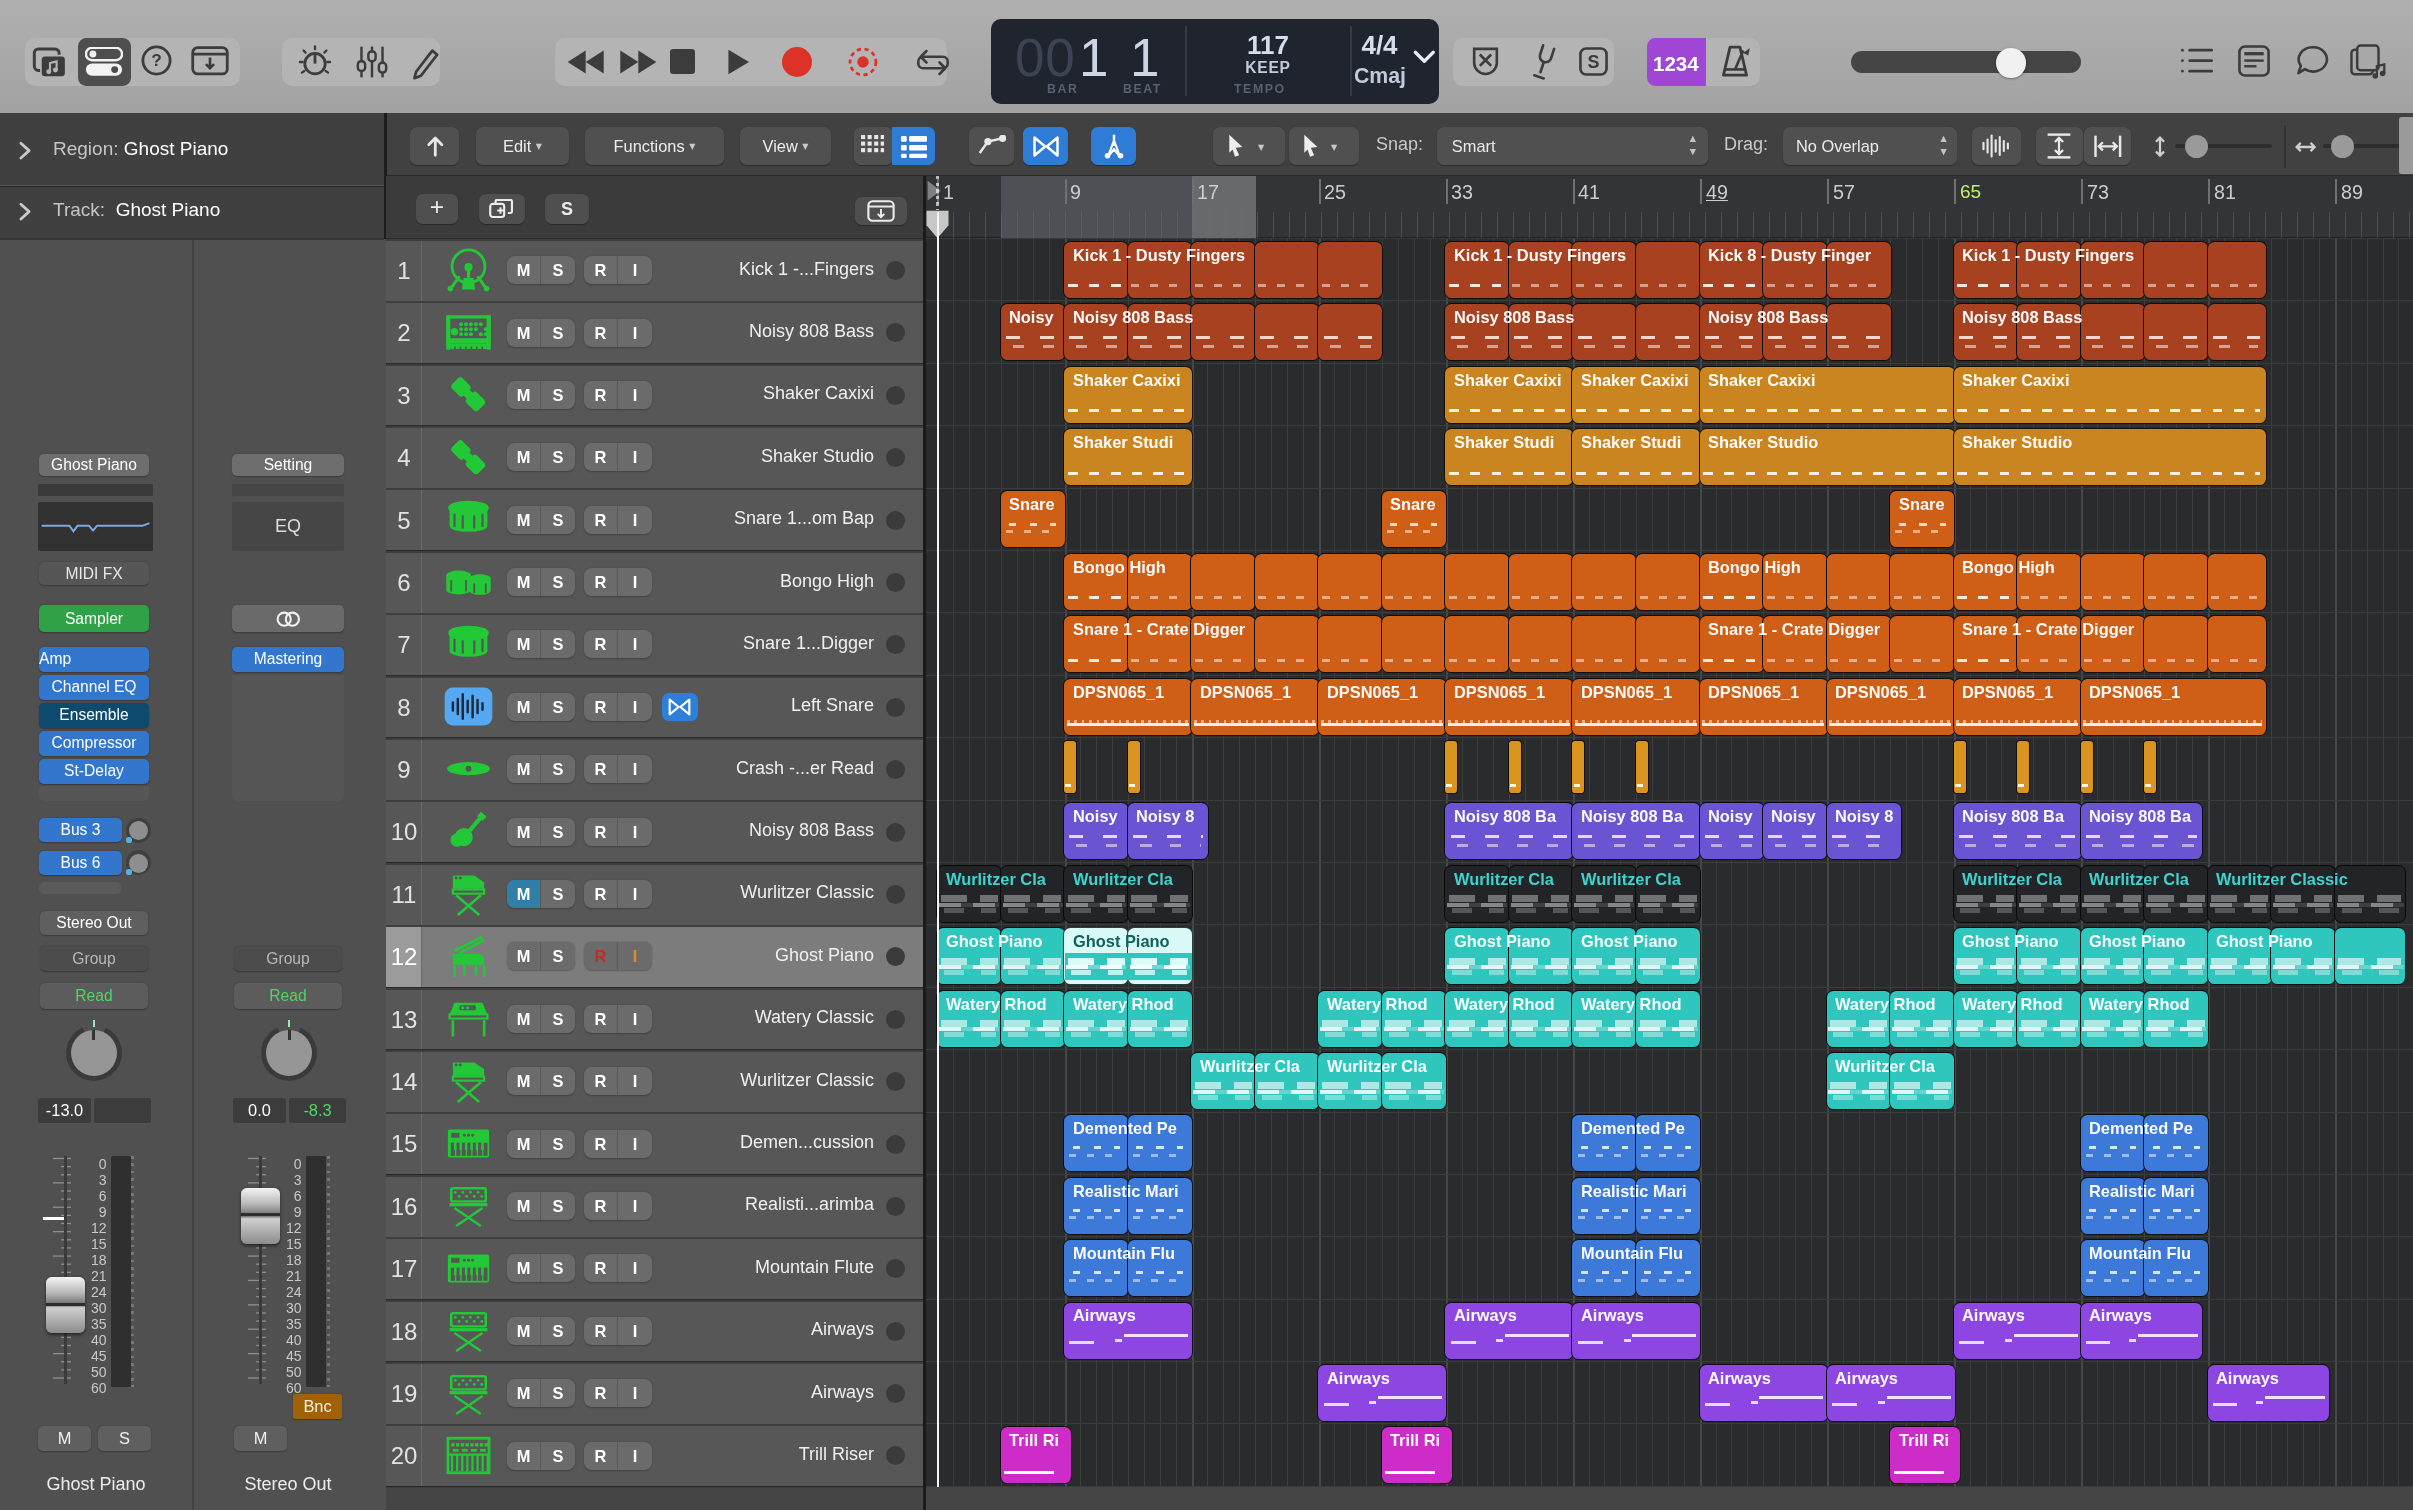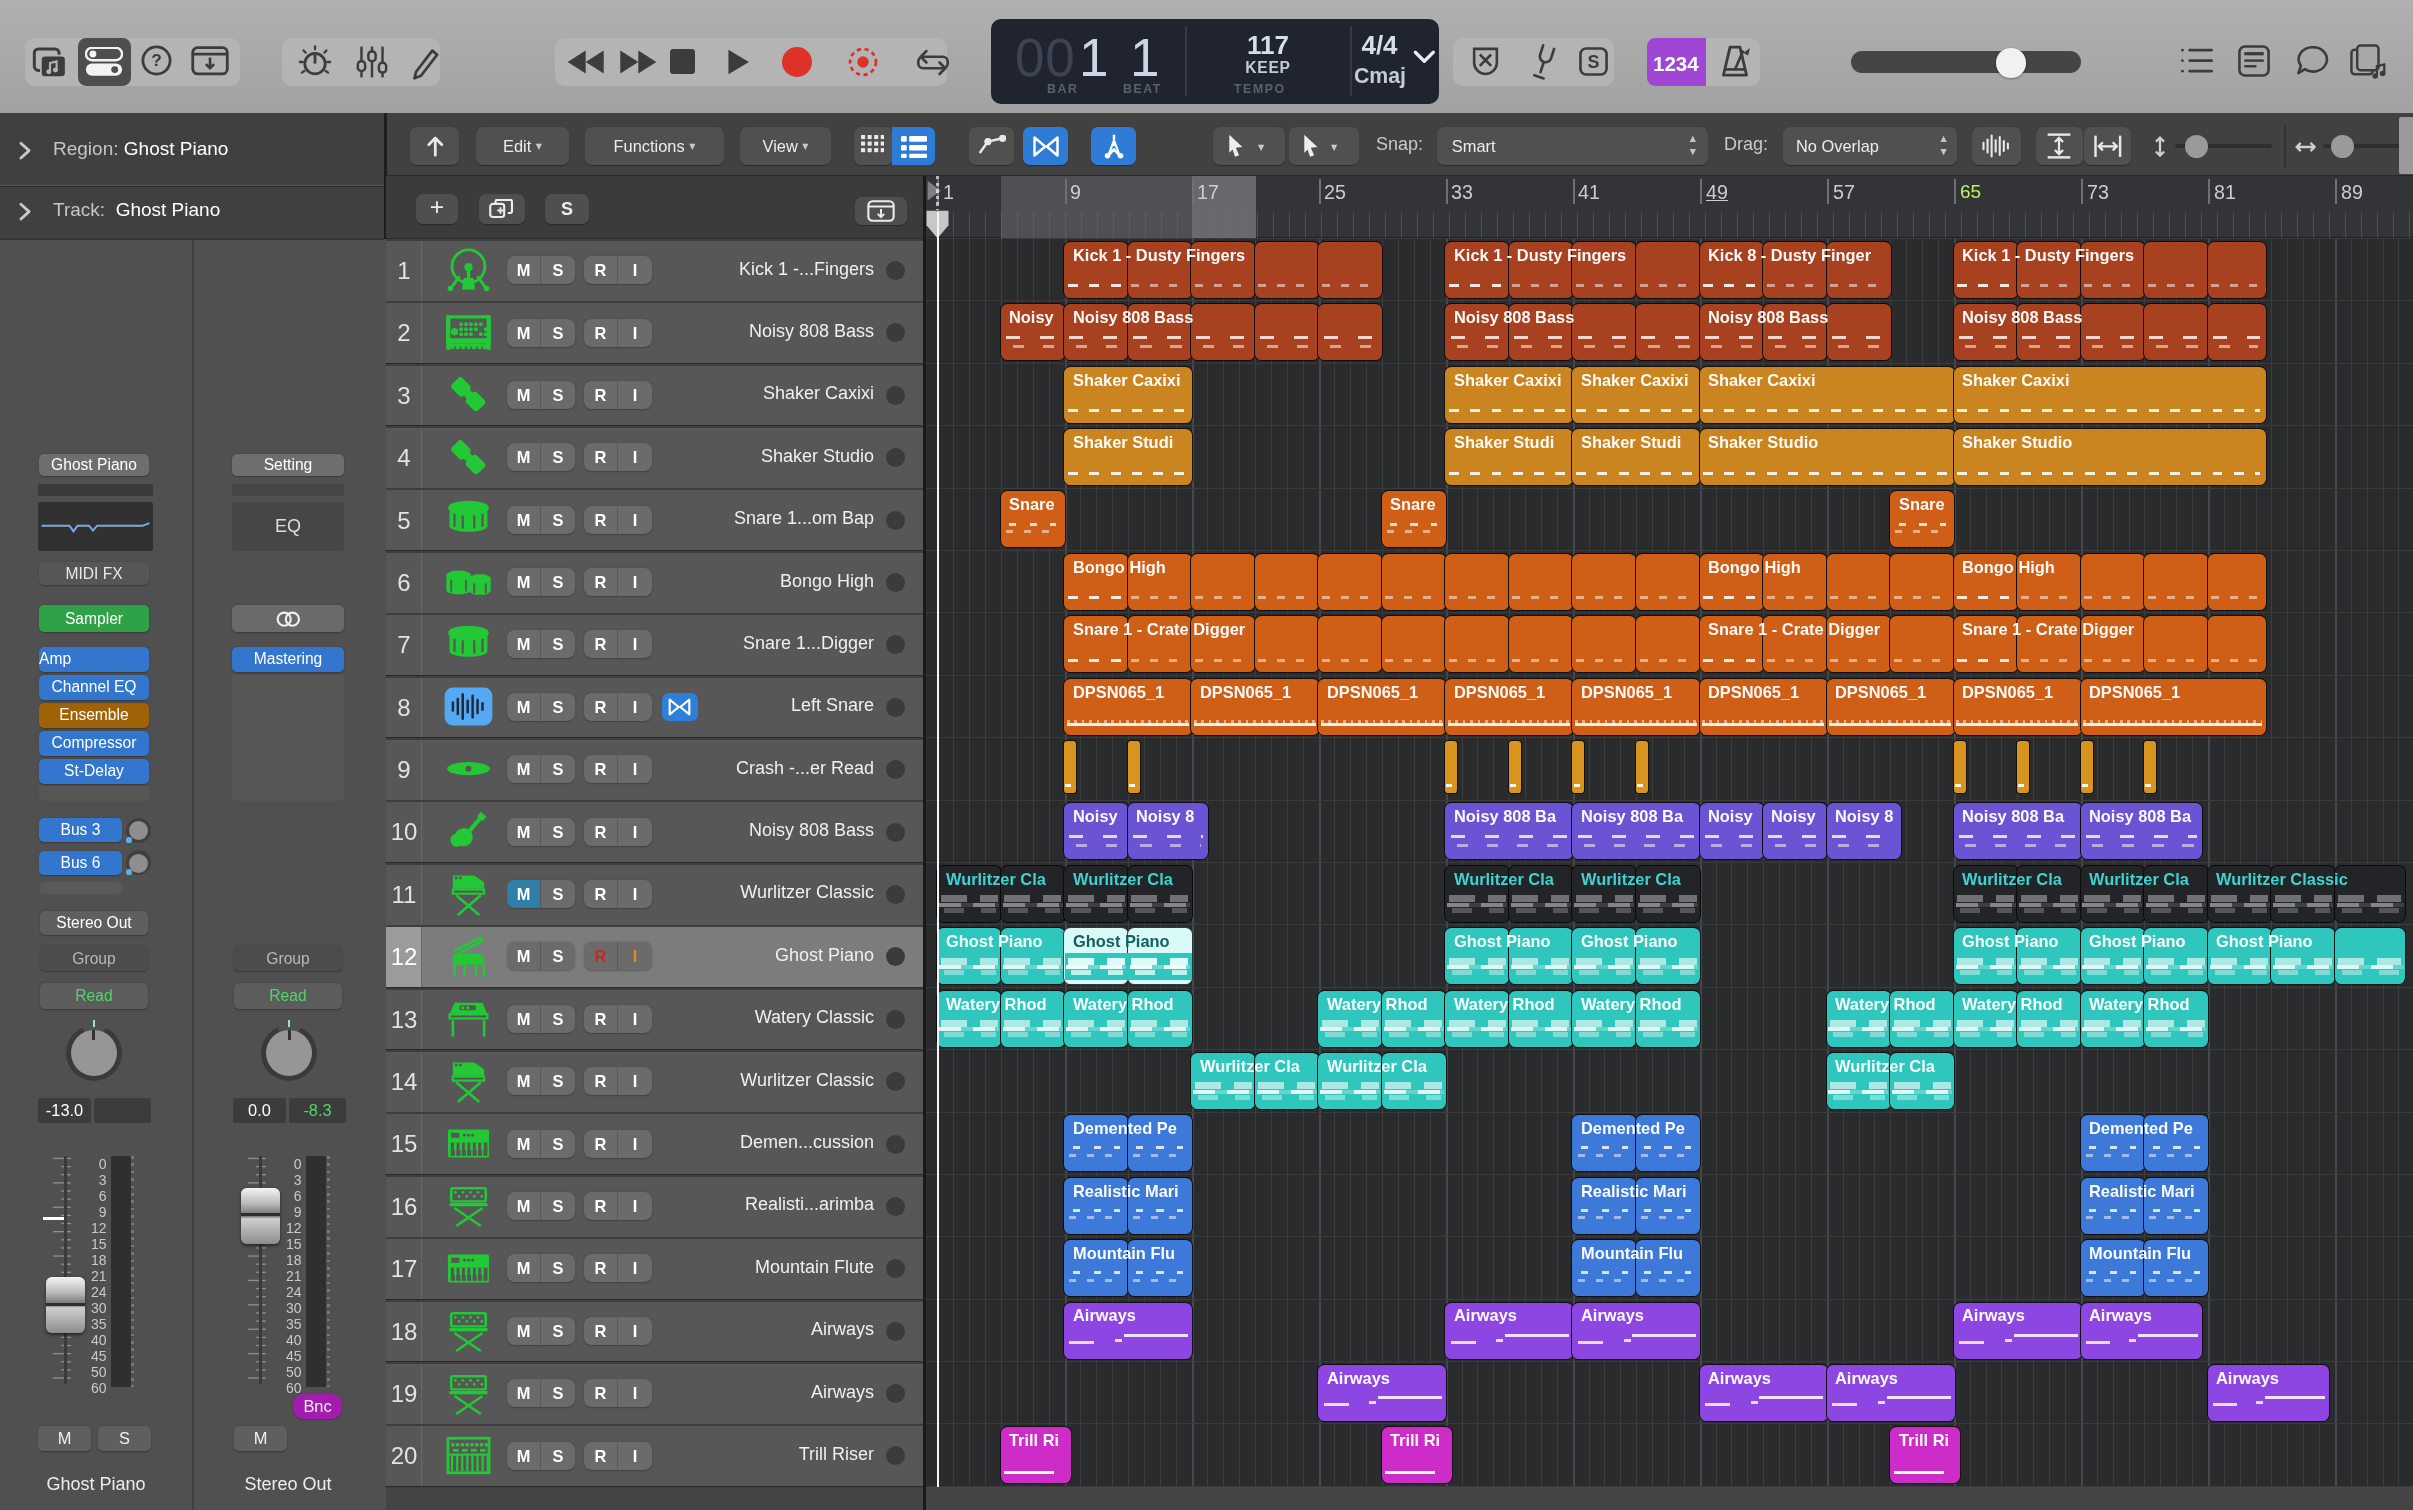--- a/index.html
+++ b/index.html
@@ -1676,21 +1676,21 @@
     <div class="a" style="left:39px;top:454px;width:110px;height:22px;background:#6e6e6e;border-radius:4.9px;color:#fff;font-size:15.6px;font-weight:400;text-align:center;line-height:22px;box-shadow:0 0.8px 1.6px rgba(0,0,0,.3);white-space:nowrap;overflow:hidden;">Ghost Piano</div>
     <div class="a" style="left:38px;top:484px;width:115px;height:12.3px;background:#3a3a3a;border-radius:1.6px;"></div>
     <div class="a" style="left:38px;top:502px;width:115px;height:49px;background:#313131;border-radius:2.5px;"></div>
     <svg class="a" style="left:38px;top:502px" width="115" height="49" viewBox="0 0 140 60">
 <path d="M4 29 H38 l5 7 5 -7 H62 l5 6 5 -6 H128 q6 -2 8 -3" stroke="#7fa8e0" stroke-width="2.4" fill="none"></path>
     </svg>
     <div class="a" style="left:39px;top:562px;width:110px;height:23px;background:#565656;border-radius:4.9px;color:#e8e8e8;font-size:15.6px;font-weight:400;text-align:center;line-height:23px;box-shadow:0 0.8px 1.6px rgba(0,0,0,.3);white-space:nowrap;overflow:hidden;">MIDI FX</div>
     <div class="a" style="left:39px;top:605px;width:110px;height:27px;background:#2fa147;border-radius:4.9px;color:#fff;font-size:15.6px;font-weight:400;text-align:center;line-height:27px;box-shadow:0 0.8px 1.6px rgba(0,0,0,.3);white-space:nowrap;overflow:hidden;">Sampler</div>
     <div class="a" style="left:39px;top:647px;width:110px;height:24.6px;background:#3277cd;border-radius:4.9px;color:#fff;font-size:15.6px;font-weight:400;text-align:left;line-height:24.6px;box-shadow:0 0.8px 1.6px rgba(0,0,0,.3);white-space:nowrap;overflow:hidden;">Amp</div>
     <div class="a" style="left:39px;top:675px;width:110px;height:24.6px;background:#3277cd;border-radius:4.9px;color:#fff;font-size:15.6px;font-weight:400;text-align:center;line-height:24.6px;box-shadow:0 0.8px 1.6px rgba(0,0,0,.3);white-space:nowrap;overflow:hidden;">Channel EQ</div>
-    <div class="a" style="left:39px;top:703px;width:110px;height:24.6px;background:#a16207;border-radius:4.9px;color:#fff;font-size:15.6px;font-weight:400;text-align:center;line-height:24.6px;box-shadow:0 0.8px 1.6px rgba(0,0,0,.3);white-space:nowrap;overflow:hidden;">Ensemble</div>
+    <div class="a" style="left:39px;top:703px;width:110px;height:24.6px;background:#0c4a6e;border-radius:4.9px;color:#fff;font-size:15.6px;font-weight:400;text-align:center;line-height:24.6px;box-shadow:0 0.8px 1.6px rgba(0,0,0,.3);white-space:nowrap;overflow:hidden;">Ensemble</div>
     <div class="a" style="left:39px;top:731px;width:110px;height:24.6px;background:#3277cd;border-radius:4.9px;color:#fff;font-size:15.6px;font-weight:400;text-align:center;line-height:24.6px;box-shadow:0 0.8px 1.6px rgba(0,0,0,.3);white-space:nowrap;overflow:hidden;">Compressor</div>
     <div class="a" style="left:39px;top:759px;width:110px;height:24.6px;background:#3277cd;border-radius:4.9px;color:#fff;font-size:15.6px;font-weight:400;text-align:center;line-height:24.6px;box-shadow:0 0.8px 1.6px rgba(0,0,0,.3);white-space:nowrap;overflow:hidden;">St-Delay</div>
     <div class="a" style="left:39px;top:786px;width:110px;height:14.8px;background:#565656;border-radius:0 0 4.9px 4.9px;"></div>
     <div class="a" style="left:39px;top:818px;width:83px;height:24px;background:#3277cd;border-radius:4.9px;color:#fff;font-size:15.6px;font-weight:400;text-align:center;line-height:24px;box-shadow:0 0.8px 1.6px rgba(0,0,0,.3);white-space:nowrap;overflow:hidden;">Bus 3</div>
     <div class="a" style="left:39px;top:851px;width:83px;height:24px;background:#3277cd;border-radius:4.9px;color:#fff;font-size:15.6px;font-weight:400;text-align:center;line-height:24px;box-shadow:0 0.8px 1.6px rgba(0,0,0,.3);white-space:nowrap;overflow:hidden;">Bus 6</div>
     <div class="a" style="left:126px;top:818px;width:25.4px;height:25.4px;border-radius:50%;background:#3f3f3f;"></div>
     <div class="a" style="left:129px;top:821px;width:19px;height:19px;border-radius:50%;background:#8e8e8e;"></div>
     <div class="a" style="left:126px;top:837px;width:5.7px;height:5.7px;border-radius:50%;background:#59b0e8;"></div>
     <div class="a" style="left:126px;top:850px;width:25.4px;height:25.4px;border-radius:50%;background:#3f3f3f;"></div>
     <div class="a" style="left:129px;top:854px;width:19px;height:19px;border-radius:50%;background:#8e8e8e;"></div>
@@ -1777,21 +1777,21 @@
       <line x1="22" y1="260.40000000000003" x2="34" y2="260.40000000000003" stroke="#8f8f8f" stroke-width="1.6"></line>
       <line x1="12" y1="270.3" x2="34" y2="270.3" stroke="#8f8f8f" stroke-width="1.6"></line>
     </svg>
     <div class="a" style="left:259px;top:1156px;width:3.3px;height:228px;background:#3a3a3a;"></div>
     <div class="a" style="left:241px;top:1188px;width:39px;height:56px;border-radius:5.7px;background:linear-gradient(#f4f4f4,#b9b9b9 28%,#6e6e6e 50%,#cfcfcf 55%,#8c8c8c);box-shadow:0 1.6px 3.3px rgba(0,0,0,.5);"></div>
     <div class="a" style="left:241px;top:1213px;width:39px;height:2.5px;background:#2e2e2e;"></div>
     <div class="a" style="left:277px;top:1156px;width:24.6px;height:235px;font-size:14px;color:#c9c9c9;text-align:right;line-height:16px;">0<br>3<br>6<br>9<br>12<br>15<br>18<br>21<br>24<br>30<br>35<br>40<br>45<br>50<br>60</div>
     <div class="a" style="left:306px;top:1156px;width:19.7px;height:231px;background:#2f2f2f;border-radius:1.6px;"></div>
     <div class="a" style="left:327px;top:1156px;width:2.5px;height:231px;background:repeating-linear-gradient(#777 0 2.5px,transparent 2.5px 7.4px);"></div>
     <div class="a" style="left:43px;top:1217px;width:21.3px;height:2.5px;background:#fff;"></div>
-    <div class="a" style="left:293px;top:1394px;width:49px;height:24.6px;background:#a21caf;border-radius:10px;color:#f0f0f0;font-size:16.4px;font-weight:400;text-align:center;line-height:24.6px;box-shadow:0 0.8px 1.6px rgba(0,0,0,.3);white-space:nowrap;overflow:hidden;">Bnc</div>
+    <div class="a" style="left:293px;top:1394px;width:49px;height:24.6px;background:#a16207;border-radius:2px;color:#f0f0f0;font-size:16.4px;font-weight:400;text-align:center;line-height:24.6px;box-shadow:0 0.8px 1.6px rgba(0,0,0,.3);white-space:nowrap;overflow:hidden;">Bnc</div>
     <div class="a" style="left:38px;top:1426px;width:53px;height:25.4px;background:#5f5f5f;border-radius:4.9px;color:#f0f0f0;font-size:16.4px;font-weight:400;text-align:center;line-height:25.4px;box-shadow:0 0.8px 1.6px rgba(0,0,0,.3);white-space:nowrap;overflow:hidden;">M</div>
     <div class="a" style="left:98px;top:1426px;width:53px;height:25.4px;background:#5f5f5f;border-radius:4.9px;color:#f0f0f0;font-size:16.4px;font-weight:400;text-align:center;line-height:25.4px;box-shadow:0 0.8px 1.6px rgba(0,0,0,.3);white-space:nowrap;overflow:hidden;">S</div>
     <div class="a" style="left:234px;top:1426px;width:53px;height:25.4px;background:#5f5f5f;border-radius:4.9px;color:#f0f0f0;font-size:16.4px;font-weight:400;text-align:center;line-height:25.4px;box-shadow:0 0.8px 1.6px rgba(0,0,0,.3);white-space:nowrap;overflow:hidden;">M</div>
     <div class="a" style="left:0px;top:1474px;width:192px;text-align:center;font-size:18px;color:#ececec;">Ghost Piano</div>
     <div class="a" style="left:192px;top:1474px;width:192px;text-align:center;font-size:18px;color:#ececec;">Stereo Out</div>
     <div class="a" style="left:232px;top:454px;width:112px;height:22px;background:#6e6e6e;border-radius:4.9px;color:#fff;font-size:15.6px;font-weight:400;text-align:center;line-height:22px;box-shadow:0 0.8px 1.6px rgba(0,0,0,.3);white-space:nowrap;overflow:hidden;">Setting</div>
     <div class="a" style="left:232px;top:484px;width:112px;height:12.3px;background:#464646;border-radius:1.6px;"></div>
     <div class="a" style="left:232px;top:502px;width:112px;height:49px;background:#464646;border-radius:2.5px;color:#ddd;font-size:18px;text-align:center;line-height:49px;">EQ</div>
     <svg class="a" style="left:273px;top:605px" width="29.6" height="27" viewBox="0 0 36 33"></svg>
     <div class="a" style="left:232px;top:605px;width:112px;height:27px;background:#6a6a6a;border-radius:4.9px;color:#fff;font-size:15.6px;font-weight:400;text-align:center;line-height:27px;box-shadow:0 0.8px 1.6px rgba(0,0,0,.3);white-space:nowrap;overflow:hidden;"></div>

